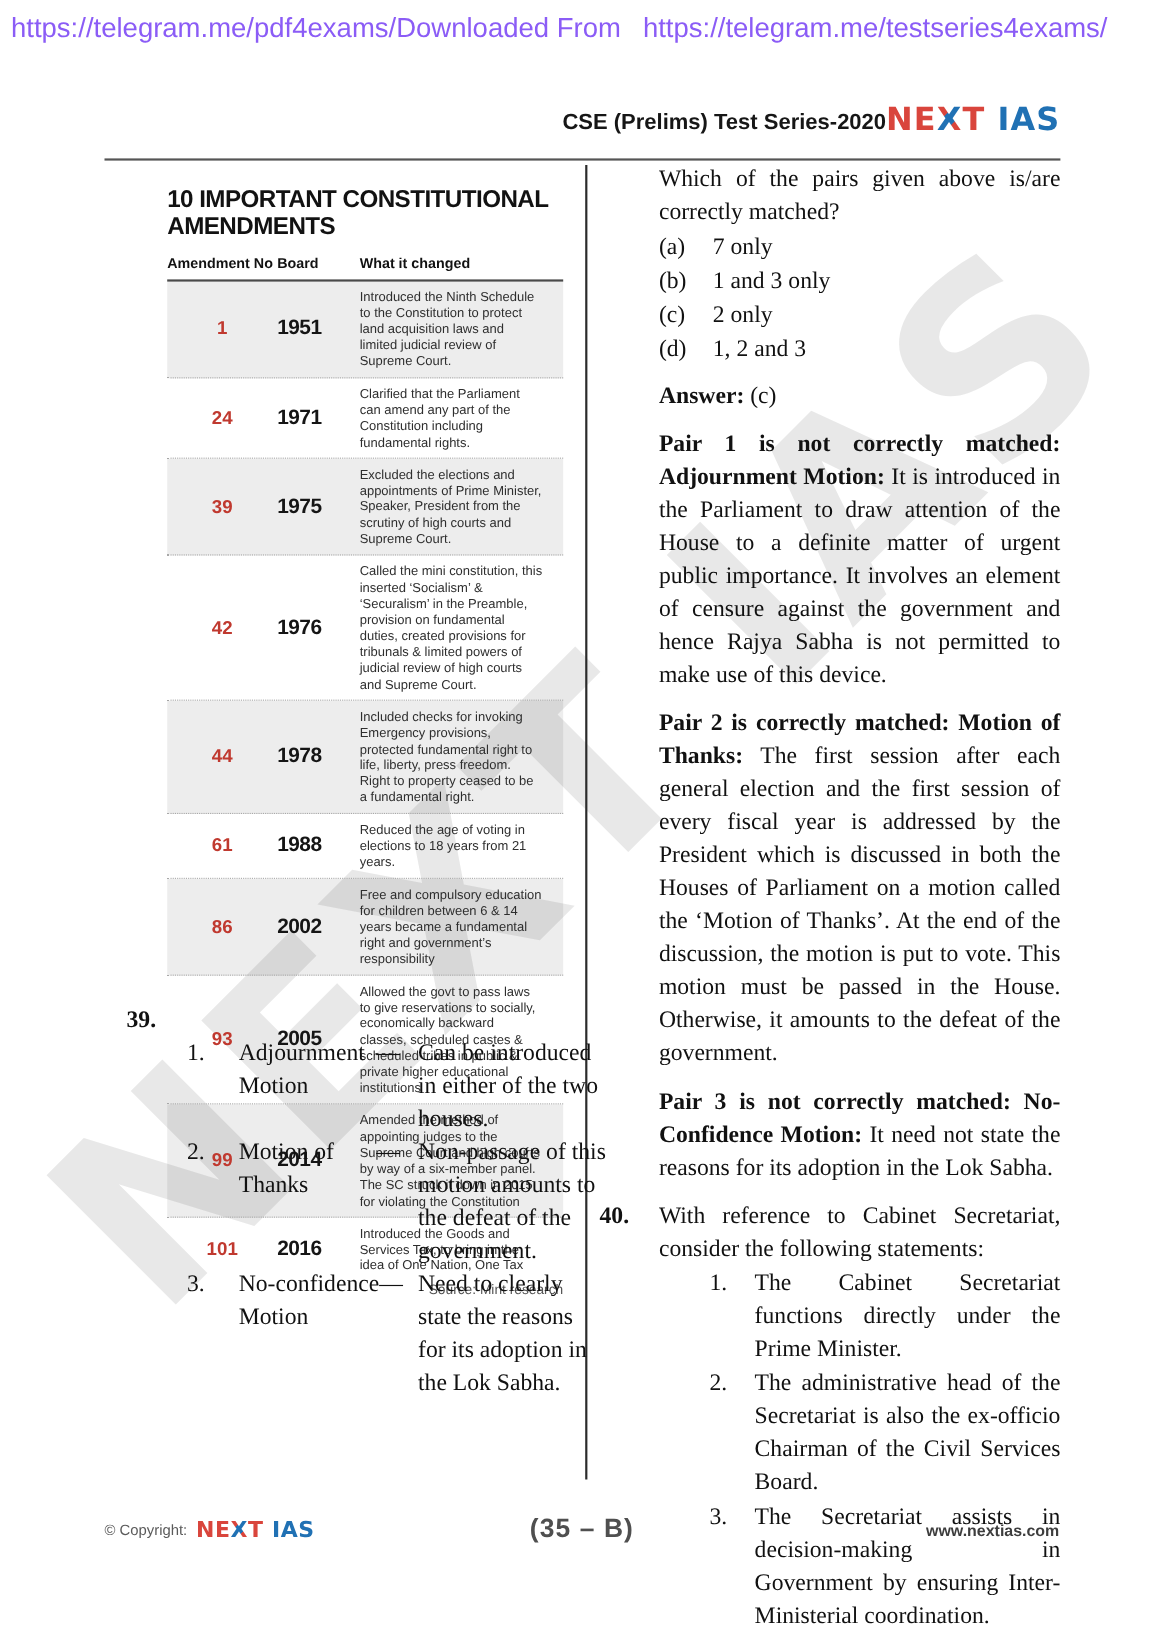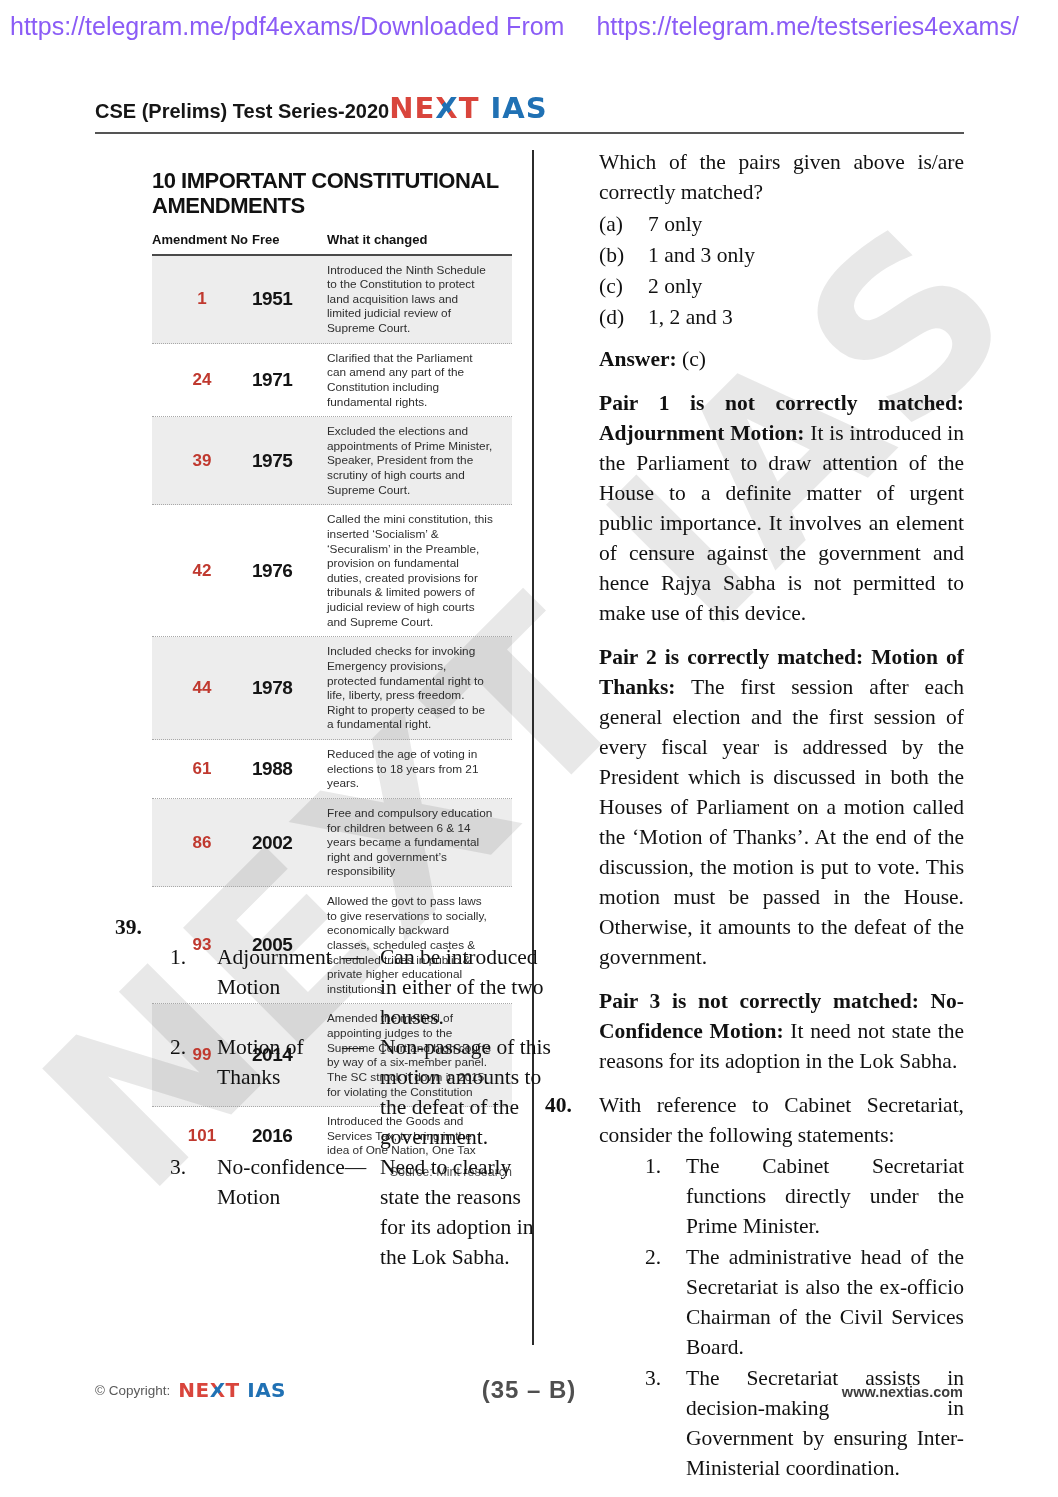--- a/index.html
+++ b/index.html
@@ -14,26 +14,26 @@
     text-align:center; font-family:"DejaVu Sans", sans-serif; font-weight:700;
     font-size:228px; letter-spacing:8px; line-height:1; white-space:nowrap;
     color:rgba(110,110,110,0.16); transform:rotate(-45deg); pointer-events:none;
   }
   
   .topbar {
     position:absolute; top:12px; left:10px; right:8px; z-index:1;
     display:flex; justify-content:flex-start; align-items:flex-start;
     font-family:"Liberation Sans", sans-serif; font-size:25px; color:#8b5cf6;
   }
-  .topbar .grp { display:flex; gap:32px; }
+  .topbar .grp { display:flex; gap:20px; }
   
   .doc-header {
     position:absolute; top:94px; left:95px; width:869px; z-index:1;
-    display:flex; justify-content:flex-start; align-items:flex-end;
-    padding-bottom:9px; border-bottom:2px solid #555;
+    display:flex; justify-content:flex-end; align-items:flex-end;
+    padding-bottom:21px; border-bottom:2px solid #555;
   }
   .doc-title { font-family:"Liberation Sans", sans-serif; font-weight:700; font-size:20px; color:#161616; }
   .logo { font-family:"DejaVu Sans", sans-serif; font-weight:800; font-size:29px; line-height:1; letter-spacing:1px; white-space:nowrap; }
   .logo .red { color:#d9453c; }
   .logo .blue { color:#2071b4; }
   .logo .lx {
     background:linear-gradient(135deg,#d9453c 36%,#2071b4 36%,#2071b4 62%,#d9453c 62%);
     -webkit-background-clip:text; background-clip:text; color:transparent;
   }
   .logo-sm { font-size:20px; letter-spacing:0.5px; }
@@ -107,21 +107,21 @@
     <span class="doc-title">CSE (Prelims) Test Series-2020</span>
     <span class="logo"><span class="red">NE</span><span class="lx">X</span><span class="red">T</span>&nbsp;<span class="blue">IAS</span></span>
   </div>
 
   <div class="divider"></div>
 
   <div class="infographic">
     <div class="ig-title">10 IMPORTANT CONSTITUTIONAL AMENDMENTS</div>
     <div class="ig-head">
       <span>Amendment No</span>
-      <span>Free</span>
+      <span>Board</span>
       <span>What it changed</span>
     </div>
     <div class="ig-row alt">
       <span class="ig-no">1</span>
       <span class="ig-year">1951</span>
       <span class="ig-text">Introduced the Ninth Schedule to the Constitution to protect land acquisition laws and limited judicial review of Supreme Court.</span>
     </div>
     <div class="ig-row">
       <span class="ig-no">24</span>
       <span class="ig-year">1971</span>

